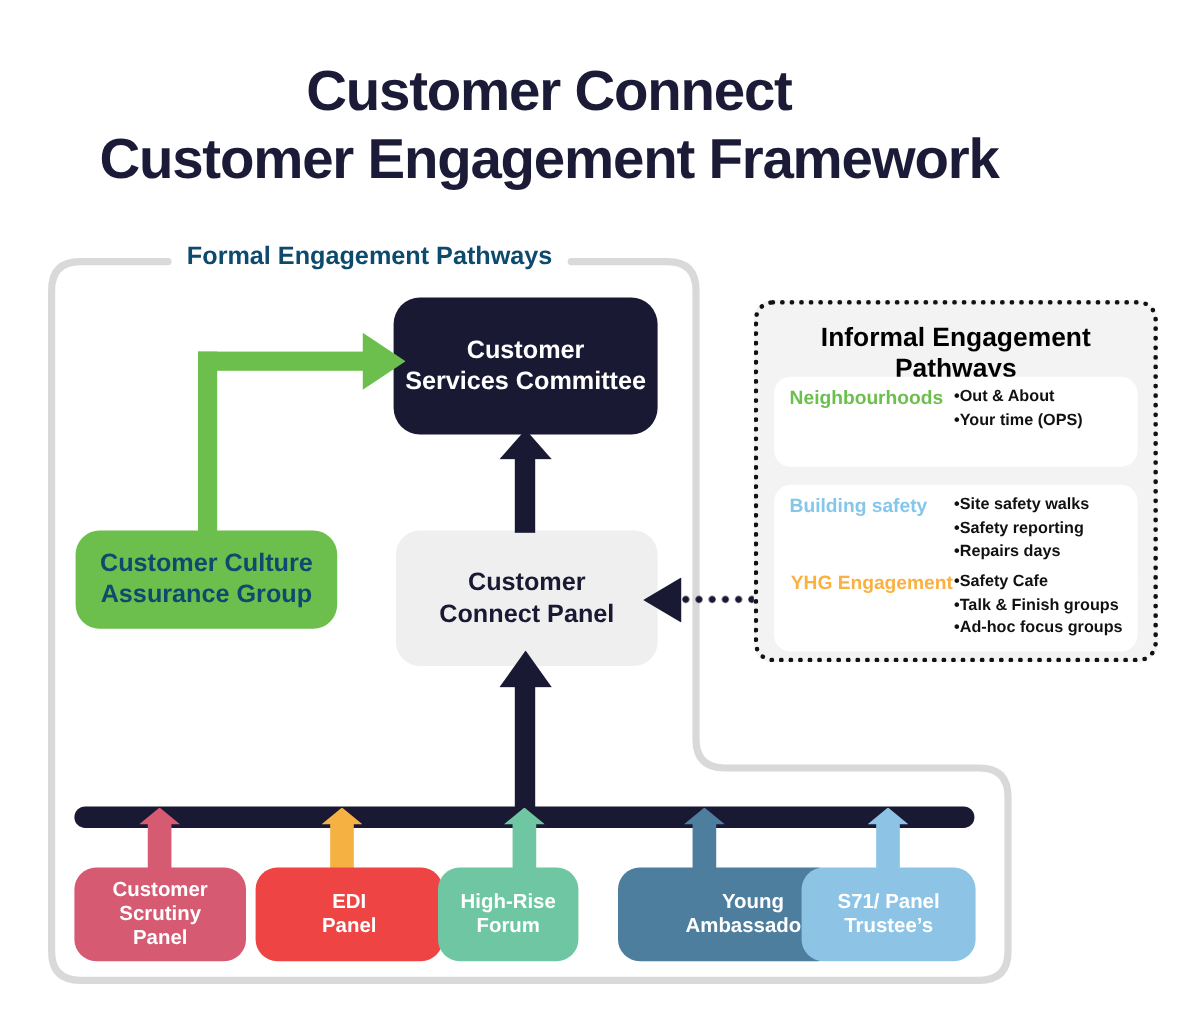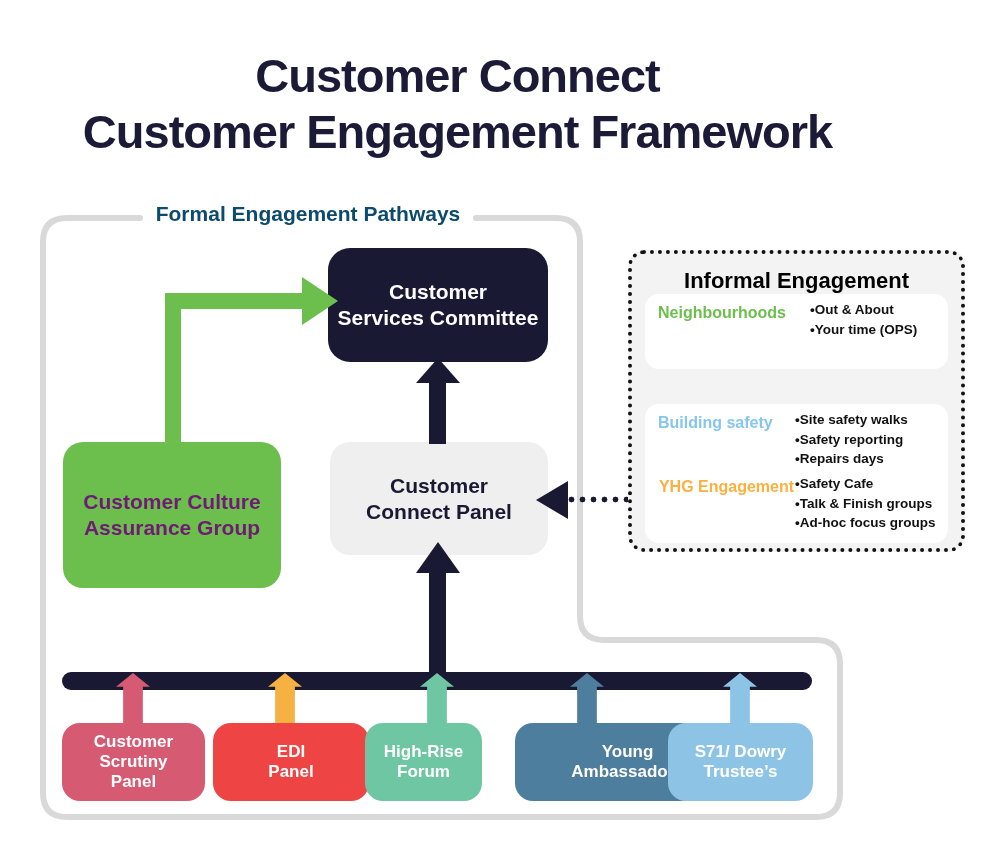--- a/index.html
+++ b/index.html
@@ -18,21 +18,21 @@
     position:absolute;left:140px;top:202px;width:336px;text-align:center;
     color:#0c4a6e;font-size:21px;
   }
   
   .nodebox{
     position:absolute;display:flex;align-items:center;justify-content:center;
     text-align:center;white-space:pre-line;box-sizing:border-box;
   }
   .csc{left:328px;top:248px;width:220px;height:114px;background:#191933;color:#ffffff;
     border-radius:22px;font-size:21px;line-height:26px;}
-  .ccag{left:63px;top:442px;width:218px;height:146px;background:#6cbf4d;color:#701a75;
+  .ccag{left:63px;top:442px;width:218px;height:82px;background:#6cbf4d;color:#0c4a6e;
     border-radius:20px;font-size:21px;line-height:26px;}
   .ccp{left:330px;top:442px;width:218px;height:113px;background:#efefef;color:#191933;
     border-radius:20px;font-size:21px;line-height:26px;}
   
   .green-h{position:absolute;left:165px;top:293px;width:142px;height:16px;background:#6cbf4d;}
   .green-v{position:absolute;left:165px;top:293px;width:16px;height:150px;background:#6cbf4d;}
   .green-head{position:absolute;left:302px;top:277px;width:36px;height:48px;background:#6cbf4d;
     clip-path:polygon(0 0,100% 50%,0 100%);}
   
   .a1-stem{position:absolute;left:429px;top:378px;width:17px;height:66px;background:#191933;}
@@ -65,21 +65,21 @@
   .dot-line{position:absolute;left:566px;top:494px;width:66px;height:11px;
     background-image:radial-gradient(circle,#191933 2.6px,transparent 3.2px);
     background-size:11px 11px;background-repeat:repeat-x;background-position:0 center;}
   
   .informal{position:absolute;left:628px;top:250px;width:337px;height:302px;box-sizing:border-box;
     background:#f3f3f3;border:4px dotted #121212;border-radius:16px;}
   .informal-title{position:absolute;left:0;top:14px;width:100%;text-align:center;
     color:#000000;font-size:22px;}
   .irow{position:absolute;left:13px;right:13px;background:#ffffff;border-radius:14px;
     display:flex;padding:8px 8px 8px 13px;box-sizing:border-box;}
-  .irow.r1{top:40px;min-height:75px;gap:15px;}
+  .irow.r1{top:60px;min-height:75px;}
   .irow.r2{top:150px;min-height:76px;}
   .irow.r3{top:214px;min-height:72px;}
   .irow-label{width:137px;flex:0 0 137px;font-size:16px;padding-top:2px;}
   .lab-green{color:#6cbf4d;}
   .lab-blue{color:#85c6eb;}
   .lab-orange{color:#fbb040;text-align:center;}
   .irow ul{margin:0;padding:0;list-style:none;flex:1;color:#111111;font-size:13.5px;line-height:15.5px;}
   .irow li{padding-left:12px;text-indent:-12px;margin:0 0 4px 0;}
   .irow li::before{content:"\2022 ";}
 </style>
@@ -138,21 +138,21 @@
   </div>
   <div class="bnode b3">
     <span>High-Rise
 Forum</span>
   </div>
   <div class="bnode b4">
     <span>Young
 Ambassadors</span>
   </div>
   <div class="bnode b5">
-    <span>S71/ Dowry
+    <span>S71/ Panel
 Trustee’s</span>
   </div>
 
   <div class="dot-line"></div>
   <div class="dot-head"></div>
 
   <div class="informal">
     <div class="informal-title">Informal Engagement Pathways</div>
 
     <div class="irow r1">

